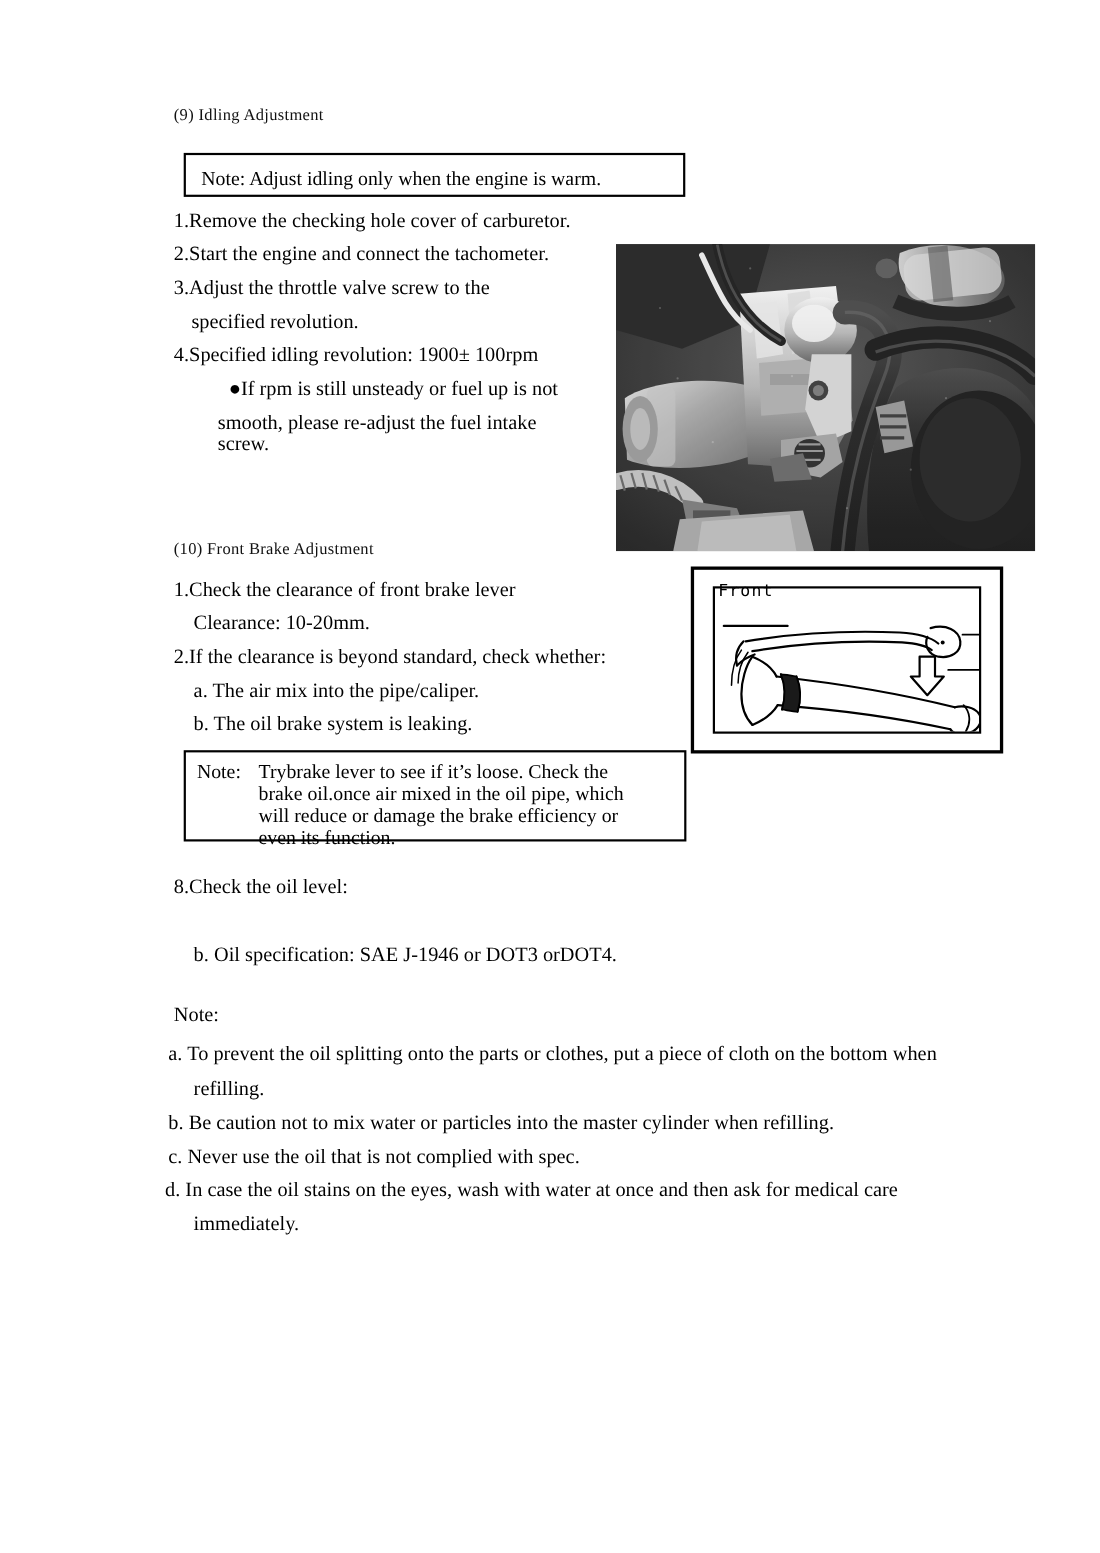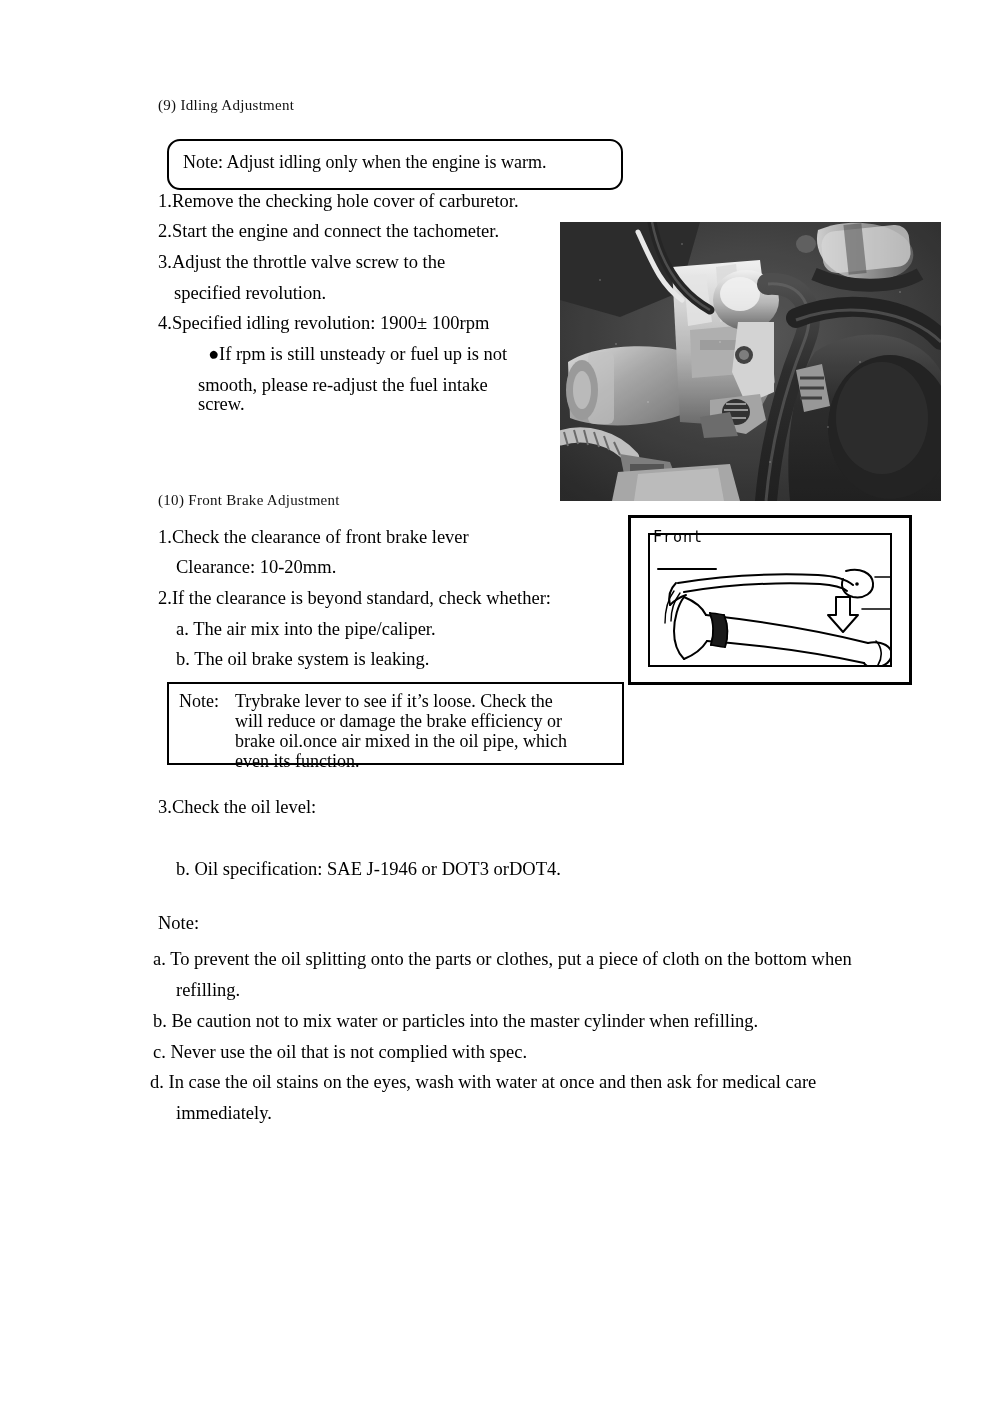--- a/index.html
+++ b/index.html
@@ -105,21 +105,21 @@
     color: #000;
   }
 </style>
 </head>
 <body>
 
 <div class="page">
 
   <div class="section-heading" style="left:158px; top:97px;">(9) Idling Adjustment</div>
 
-  <div class="note-box note-single" style="left:167px; top:139px; width:456px; height:51px;border-radius:13px;">
+  <div class="note-box note-single" style="left:167px; top:139px; width:456px; height:40px;">
     <div class="note-box-inner">Note: Adjust idling only when the engine is warm.</div>
   </div>
 
   <div class="txt" style="left:158px; top:191px;">1.Remove the checking hole cover of carburetor.</div>
   <div class="txt" style="left:158px; top:221px;">2.Start the engine and connect the tachometer.</div>
   <div class="txt" style="left:158px; top:252px;">3.Adjust the throttle valve screw to the</div>
   <div class="txt" style="left:174px; top:283px;">specified revolution.</div>
   <div class="txt" style="left:158px; top:313px;">4.Specified idling revolution: 1900± 100rpm</div>
 
   <div class="txt" style="left:208px; top:344px;">●</div>
@@ -245,22 +245,22 @@
   <div class="txt" style="left:176px; top:557px;">Clearance: 10-20mm.</div>
   <div class="txt" style="left:158px; top:588px;">2.If the clearance is beyond standard, check whether:</div>
   <div class="txt" style="left:176px; top:619px;">a. The air mix into the pipe/caliper.</div>
   <div class="txt" style="left:176px; top:649px;">b. The oil brake system is leaking.</div>
 
   <div class="note-box note-multi" style="left:167px; top:682px; width:457px; height:83px;">
     <div class="note-box-inner">
       <span class="note-label">Note:</span>
       <span class="note-body">
         <span>Trybrake lever to see if it’s loose. Check the</span>
+        <span>brake oil.once air mixed in the oil pipe, which</span>
         <span>will reduce or damage the brake efficiency or</span>
-        <span>brake oil.once air mixed in the oil pipe, which</span>
         <span>even its function.</span>
       </span>
     </div>
   </div>
 
   <div class="diagram-outer" style="left:628px; top:515px; width:284px; height:170px;">
     <div class="diagram-inner">
       <svg width="275" height="136" viewBox="0 0 275 136" xmlns="http://www.w3.org/2000/svg">
         <g fill="none" stroke="#000" stroke-width="2" stroke-linecap="round" stroke-linejoin="round">
 
@@ -297,21 +297,21 @@
 
           <path d="M212,74 L258,74" stroke-width="1.6"></path>
         </g>
 
         <path d="M60,78 C64,88 64,100 61,110 C67,111 71,112 75,112 C78,102 78,90 74,80 C69,79 64,78 60,78 Z" fill="#1a1a1a" stroke="#000" stroke-width="1.5"></path>
       </svg>
     </div>
     <div class="front-label">Front</div>
   </div>
 
-  <div class="txt" style="left:158px; top:797px;">3.Check the oil level:</div>
+  <div class="txt" style="left:158px; top:797px;">8.Check the oil level:</div>
   <div class="txt" style="left:176px; top:859px;">b. Oil specification: SAE J-1946 or DOT3 orDOT4.</div>
 
   <div class="txt" style="left:158px; top:913px;">Note:</div>
 
   <div class="txt" style="left:153px; top:949px;">a. To prevent the oil splitting onto the parts or clothes, put a piece of cloth on the bottom when</div>
   <div class="txt" style="left:176px; top:980px;">refilling.</div>
 
   <div class="txt" style="left:153px; top:1011px;">b. Be caution not to mix water or particles into the master cylinder when refilling.</div>
 
   <div class="txt" style="left:153px; top:1042px;">c. Never use the oil that is not complied with spec.</div>

